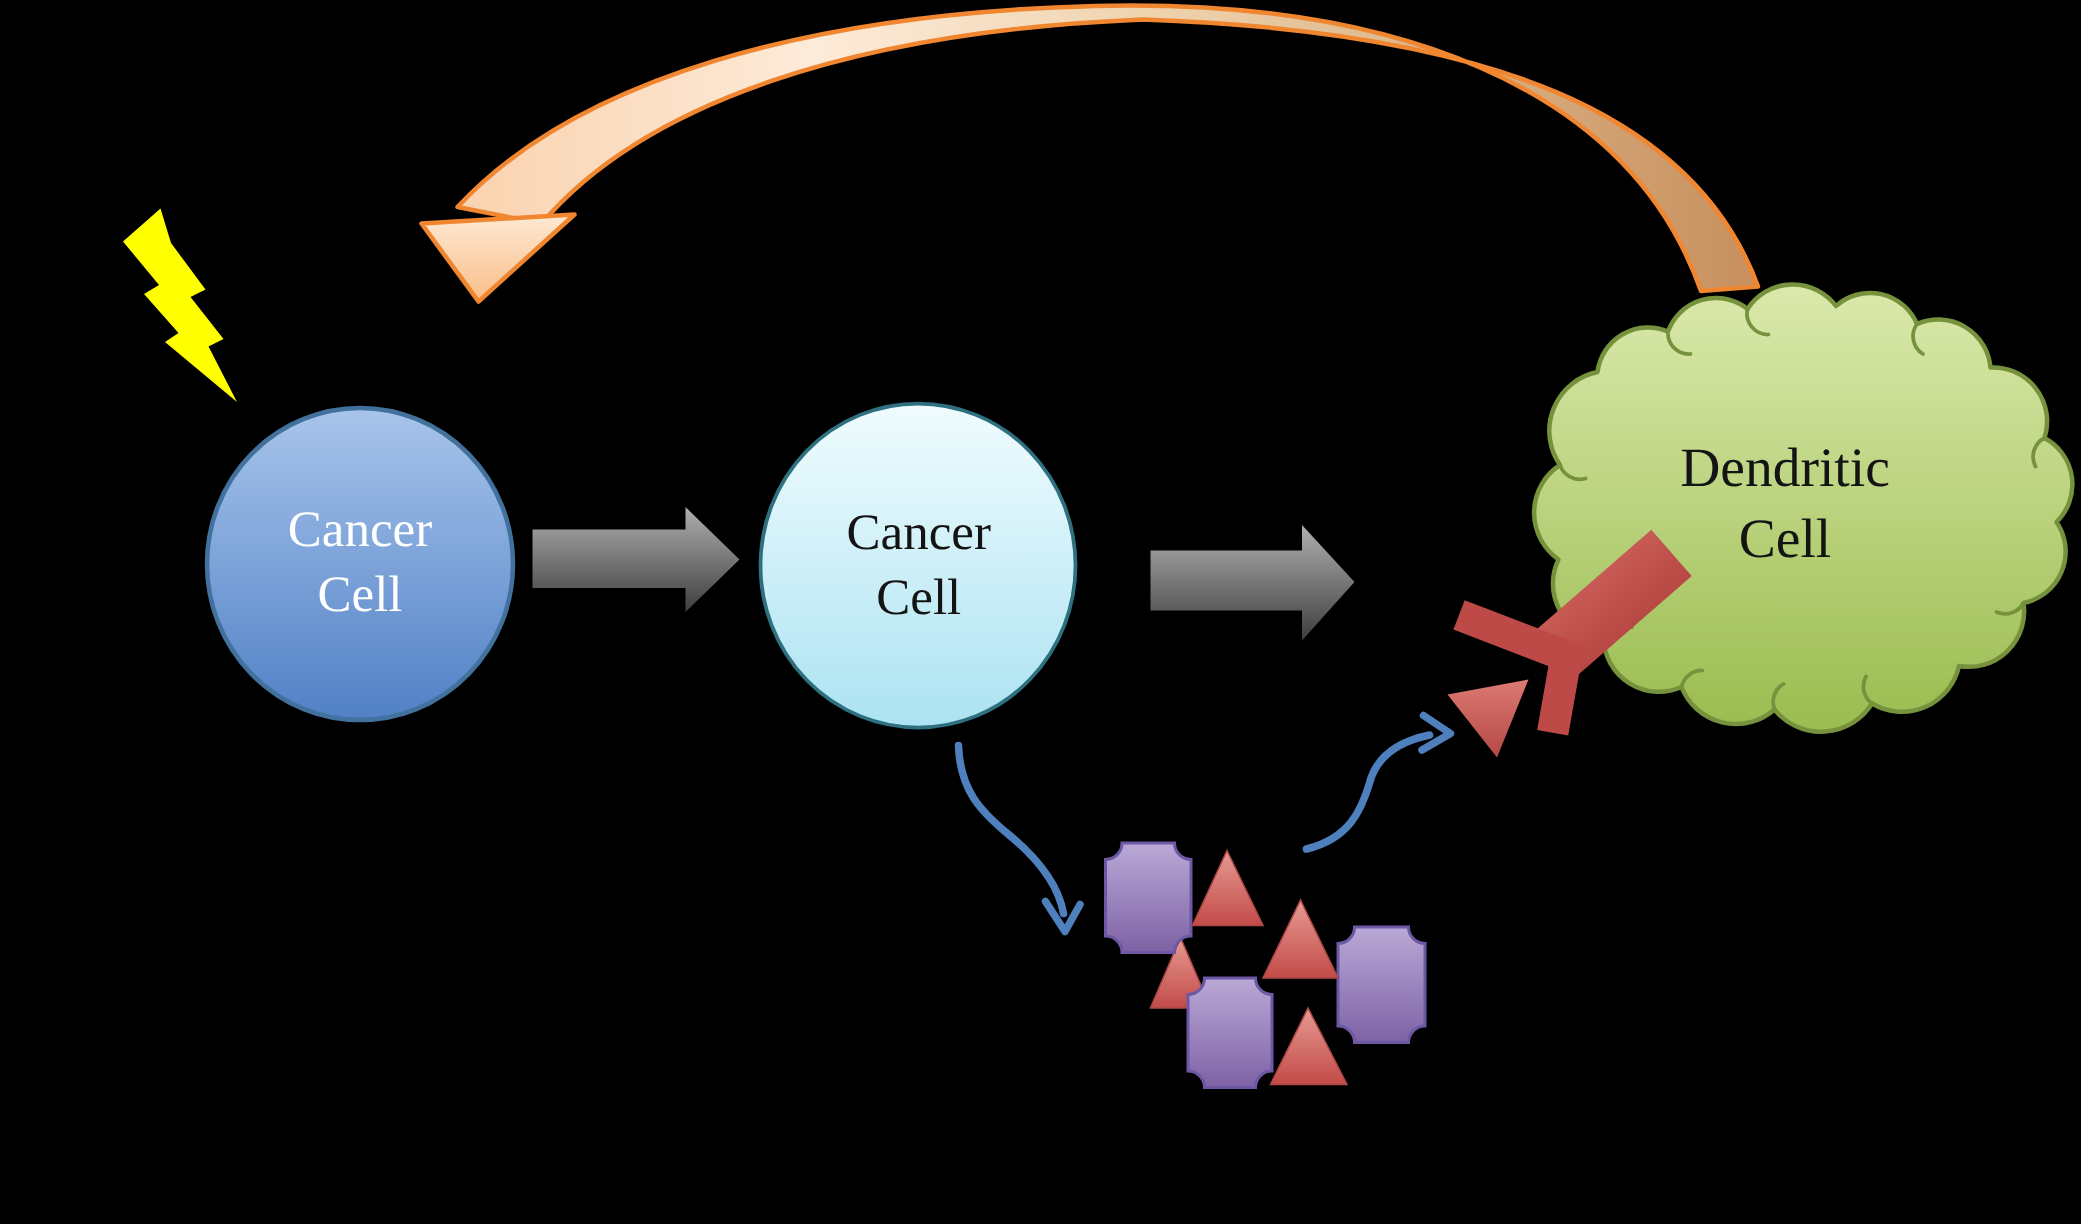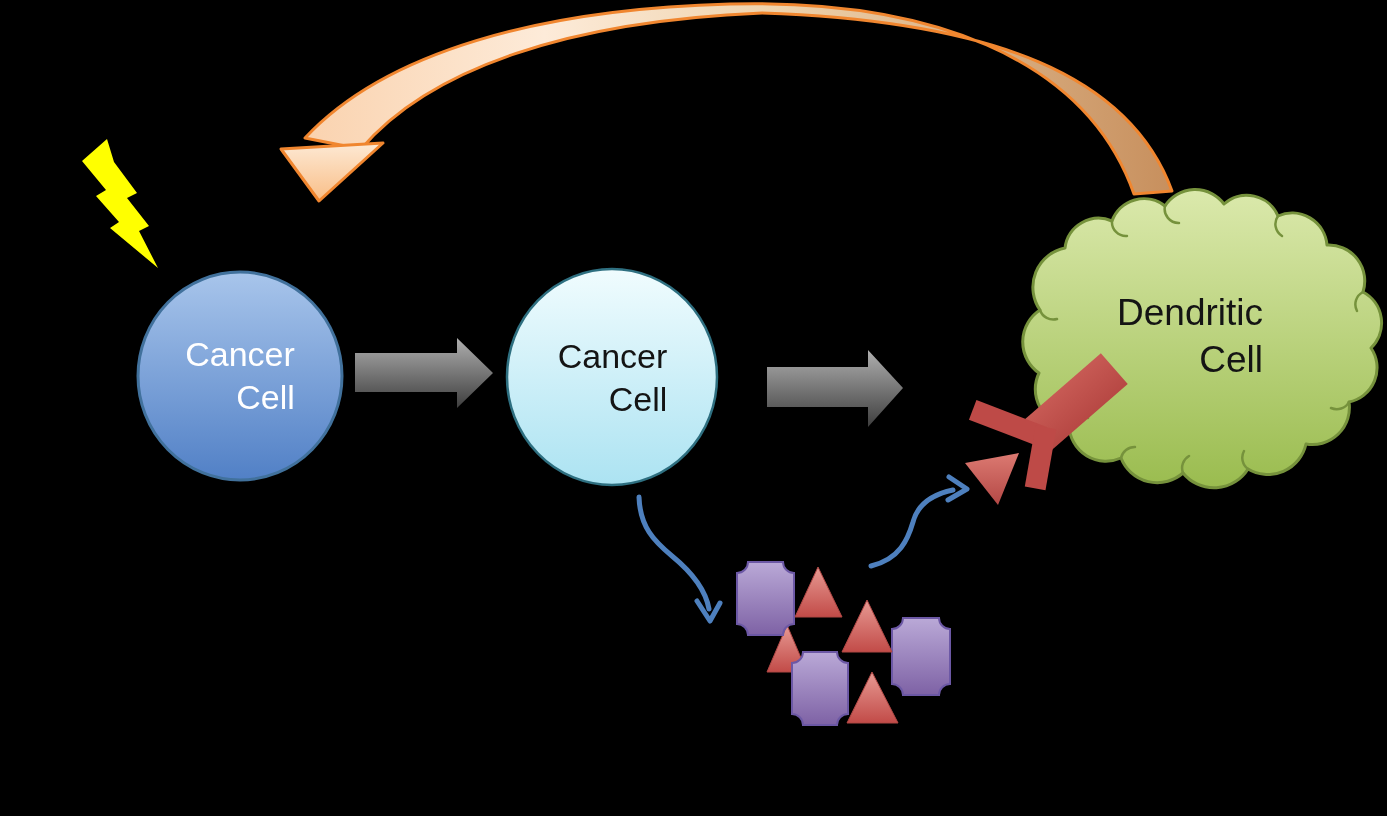--- a/index.html
+++ b/index.html
@@ -7,24 +7,25 @@
     position:relative;
     width:1387px;height:816px;
     background:#000;
     overflow:hidden;
     font-family:"Liberation Sans", sans-serif;
   }
   #stage svg{position:absolute;left:0;top:0;}
   .node-label{
     position:absolute;
     display:flex;align-items:center;justify-content:center;
-    text-align:right;
+    text-align:center;
     white-space:pre-line;
     pointer-events:none;
     line-height:1.26;
+    font-family:Liberation Serif, serif;
   }
   .lbl-cancer1{left:138px;top:272px;width:204px;height:208px;color:#ffffff;font-size:34px;}
   .lbl-cancer2{left:508px;top:270px;width:209px;height:215px;color:#141414;font-size:34px;}
   .lbl-dendritic{left:1040px;top:272px;width:300px;height:130px;color:#141414;font-size:37px;}
 </style>
 </head>
 <body>
 
 <div id="stage">
 

